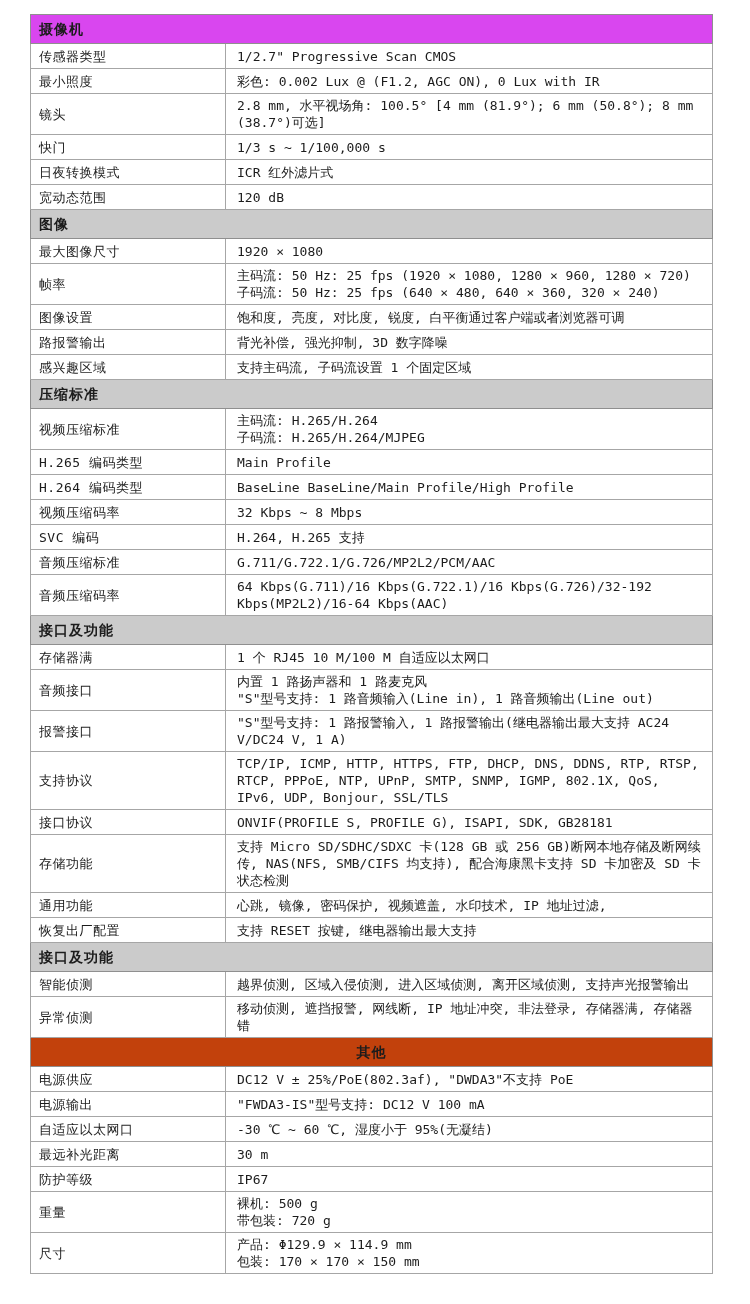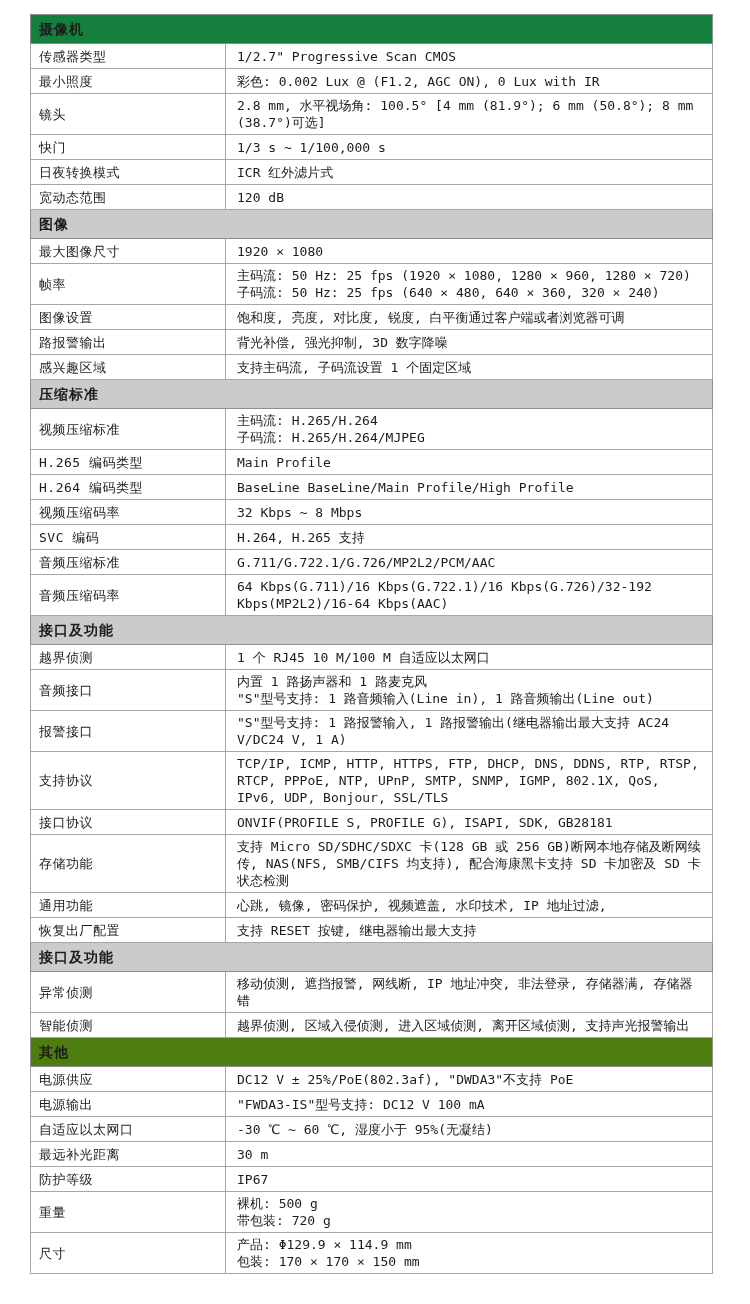--- a/index.html
+++ b/index.html
@@ -57,21 +57,21 @@
 <body>
 
 <div class="page">
   <table class="spec" style="border-color: rgb(143, 143, 143);">
     <colgroup>
       <col class="c-label">
       <col class="c-value">
     </colgroup>
     <tbody>
   <tr class="section-row">
-    <td colspan="2" style="background: #15803d; border-color: rgb(143, 143, 143);">
+    <td colspan="2" style="background: #d946ef; border-color: rgb(143, 143, 143);">
       <span>摄像机</span>
     </td>
   </tr>
 
   <tr class="spec-row">
     <td class="label-cell">传感器类型</td>
     <td class="value-cell">1/2.7" Progressive Scan CMOS</td>
   </tr>
 
   <tr class="spec-row">
@@ -173,21 +173,21 @@
     <td class="value-cell">64 Kbps(G.711)/16 Kbps(G.722.1)/16 Kbps(G.726)/32-192 Kbps(MP2L2)/16-64 Kbps(AAC)</td>
   </tr>
 
   <tr class="section-row">
     <td colspan="2" style="background: rgb(203, 203, 203); border-color: rgb(143, 143, 143);">
       <span>接口及功能</span>
     </td>
   </tr>
 
   <tr class="spec-row">
-    <td class="label-cell">越界侦测</td>
+    <td class="label-cell">存储器满</td>
     <td class="value-cell">1 个 RJ45 10 M/100 M 自适应以太网口</td>
   </tr>
 
   <tr class="spec-row">
     <td class="label-cell">音频接口</td>
     <td class="value-cell">内置 1 路扬声器和 1 路麦克风
 "S"型号支持: 1 路音频输入(Line in), 1 路音频输出(Line out)</td>
   </tr>
 
   <tr class="spec-row">
@@ -220,31 +220,31 @@
     <td class="value-cell">支持 RESET 按键, 继电器输出最大支持</td>
   </tr>
 
   <tr class="section-row">
     <td colspan="2" style="background: rgb(203, 203, 203); border-color: rgb(143, 143, 143);">
       <span>接口及功能</span>
     </td>
   </tr>
 
   <tr class="spec-row">
+    <td class="label-cell">智能侦测</td>
+    <td class="value-cell">越界侦测, 区域入侵侦测, 进入区域侦测, 离开区域侦测, 支持声光报警输出</td>
+  </tr>
+
+  <tr class="spec-row">
     <td class="label-cell">异常侦测</td>
     <td class="value-cell">移动侦测, 遮挡报警, 网线断, IP 地址冲突, 非法登录, 存储器满, 存储器错</td>
   </tr>
 
-  <tr class="spec-row">
-    <td class="label-cell">智能侦测</td>
-    <td class="value-cell">越界侦测, 区域入侵侦测, 进入区域侦测, 离开区域侦测, 支持声光报警输出</td>
-  </tr>
-
-  <tr class="section-row">
-    <td colspan="2" style="background: #4d7c0f; border-color: rgb(143, 143, 143);">
+  <tr class="section-row">
+    <td colspan="2" style="background: #c2410c; border-color: rgb(143, 143, 143); text-align: center;">
       <span>其他</span>
     </td>
   </tr>
 
   <tr class="spec-row">
     <td class="label-cell">电源供应</td>
     <td class="value-cell">DC12 V ± 25%/PoE(802.3af), "DWDA3"不支持 PoE</td>
   </tr>
 
 

